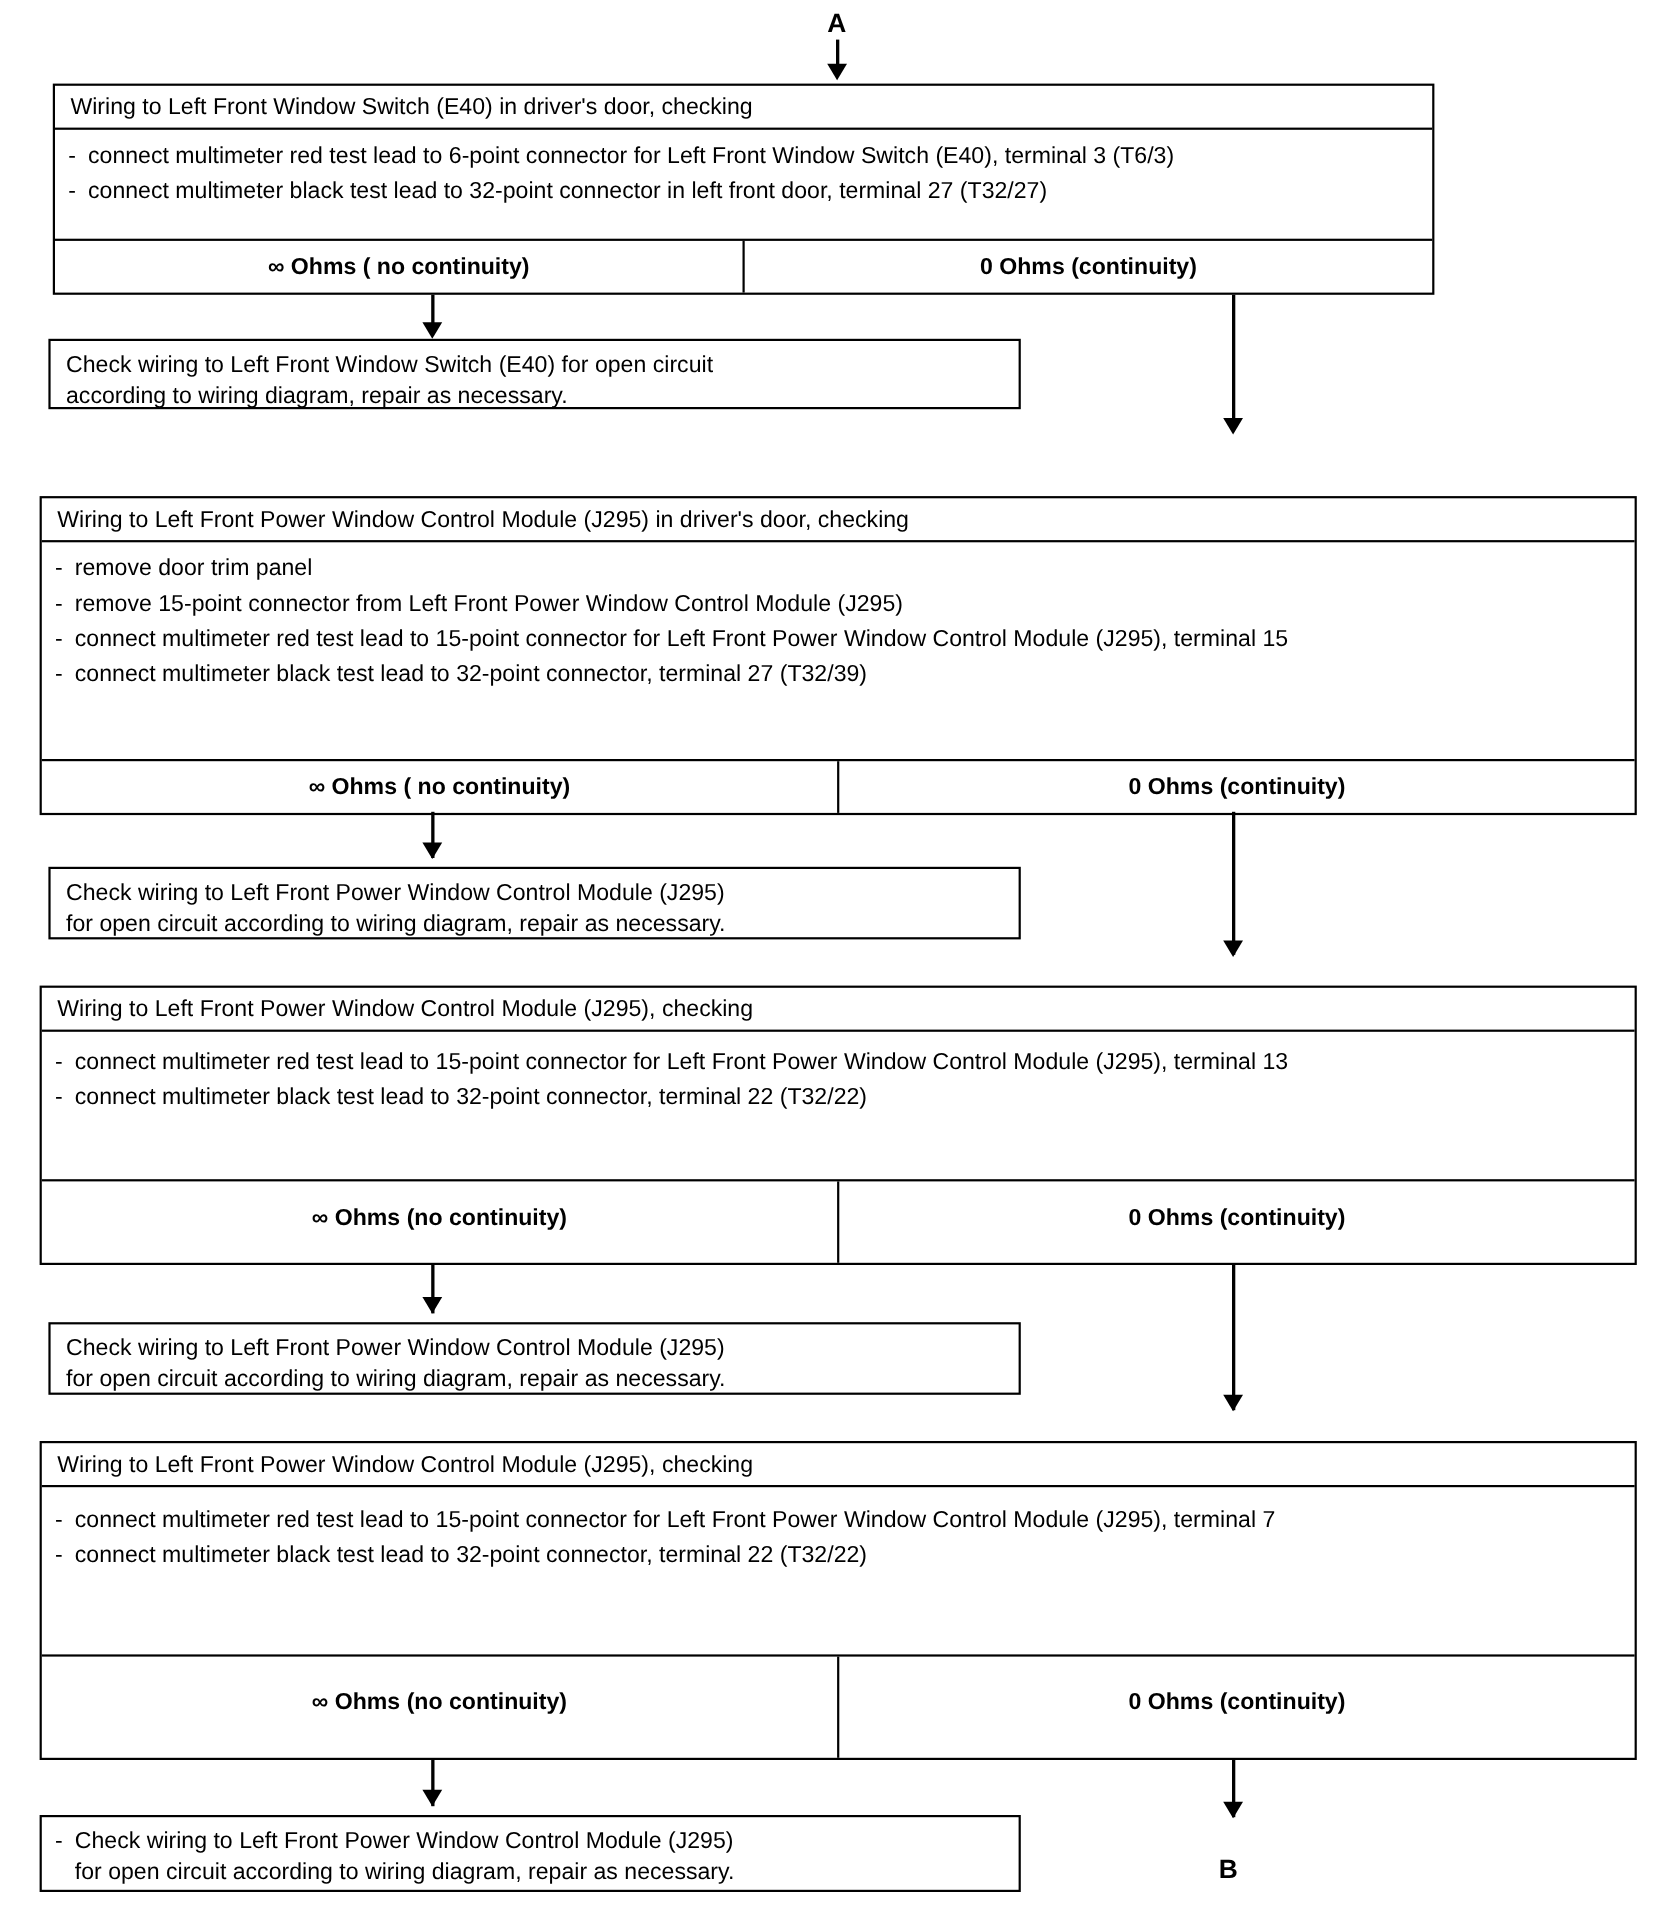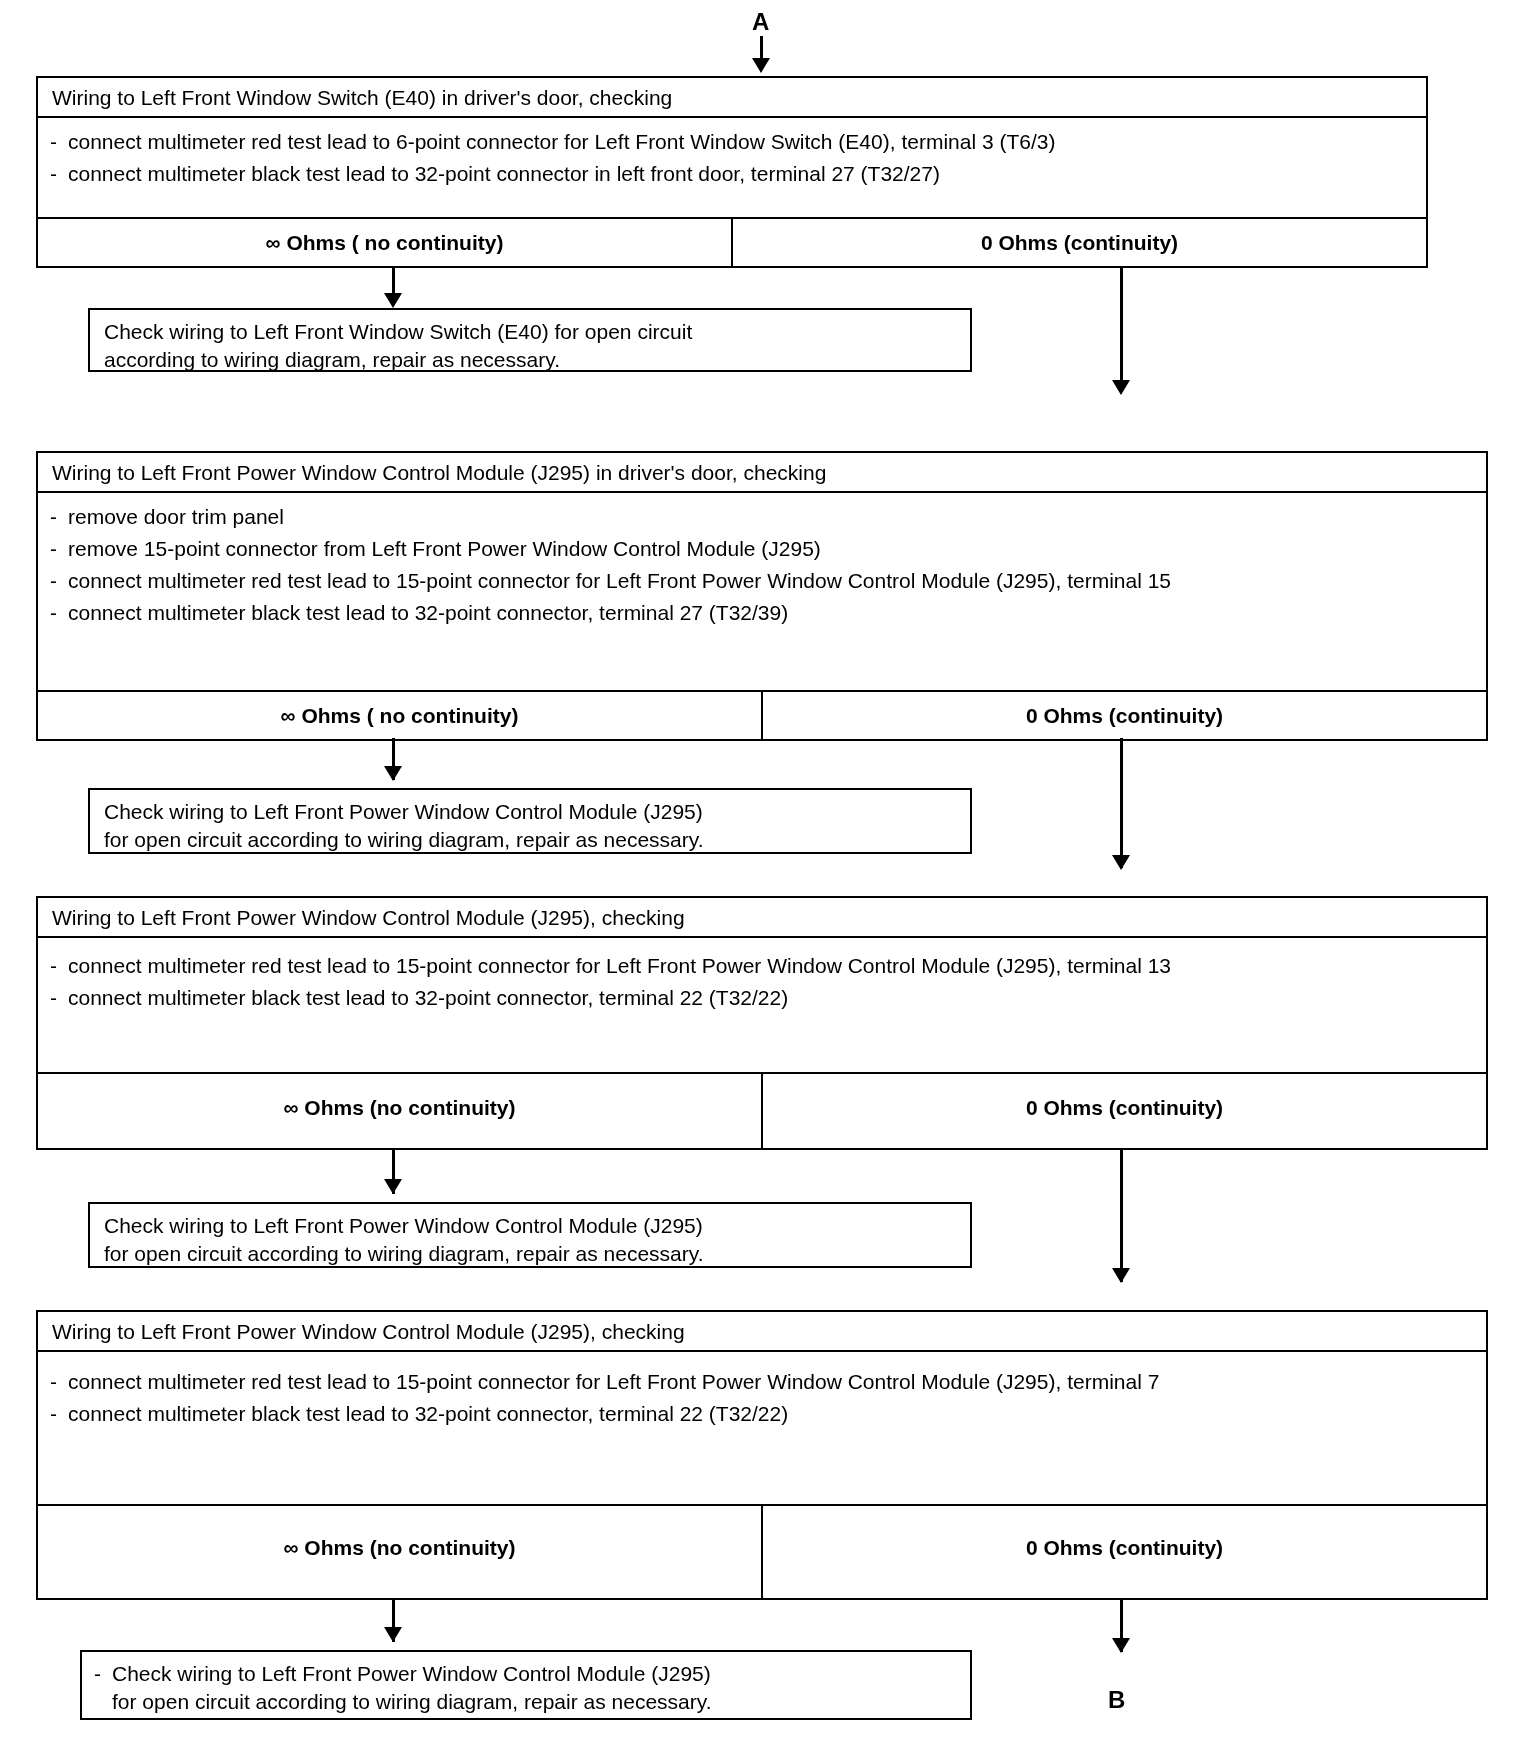--- a/index.html
+++ b/index.html
@@ -67,21 +67,20 @@
     border-right: 2px solid #000;
   }
   .plain {
     position: absolute;
     border: 2px solid #000;
     box-sizing: border-box;
     background: #fff;
     font-size: 21px;
     line-height: 1.32;
     padding: 8px 10px 7px 14px;
-    margin-left: 44px;
   }
   .label {
     position: absolute;
     font-size: 24px;
     font-weight: bold;
   }
   .conn {
     position: absolute;
     background: #000;
   }
@@ -95,21 +94,21 @@
 </style>
 </head>
 <body>
 
 <div class="canvas">
 
   <div class="label" style="left:752px; top:8px;">A</div>
   <div class="conn" style="left:760px; top:36px; width:3px; height:26px;"></div>
   <div class="arrow" style="left:752px; top:58px;"></div>
 
-  <div class="node" style="left:36px; top:76px; width:1392px; height:192px;">
+  <div class="node" style="left:48px; top:76px; width:1256px; height:192px;">
     <div class="hdr">Wiring to Left Front Window Switch (E40) in driver's door, checking</div>
     <div class="body">
       <div class="bul">
         <span class="dash">-</span>
         <span class="btxt">connect multimeter red test lead to 6-point connector for Left Front Window Switch (E40), terminal 3 (T6/3)</span>
       </div>
       <div class="bul">
         <span class="dash">-</span>
         <span class="btxt">connect multimeter black test lead to 32-point connector in left front door, terminal 27 (T32/27)</span>
       </div>

